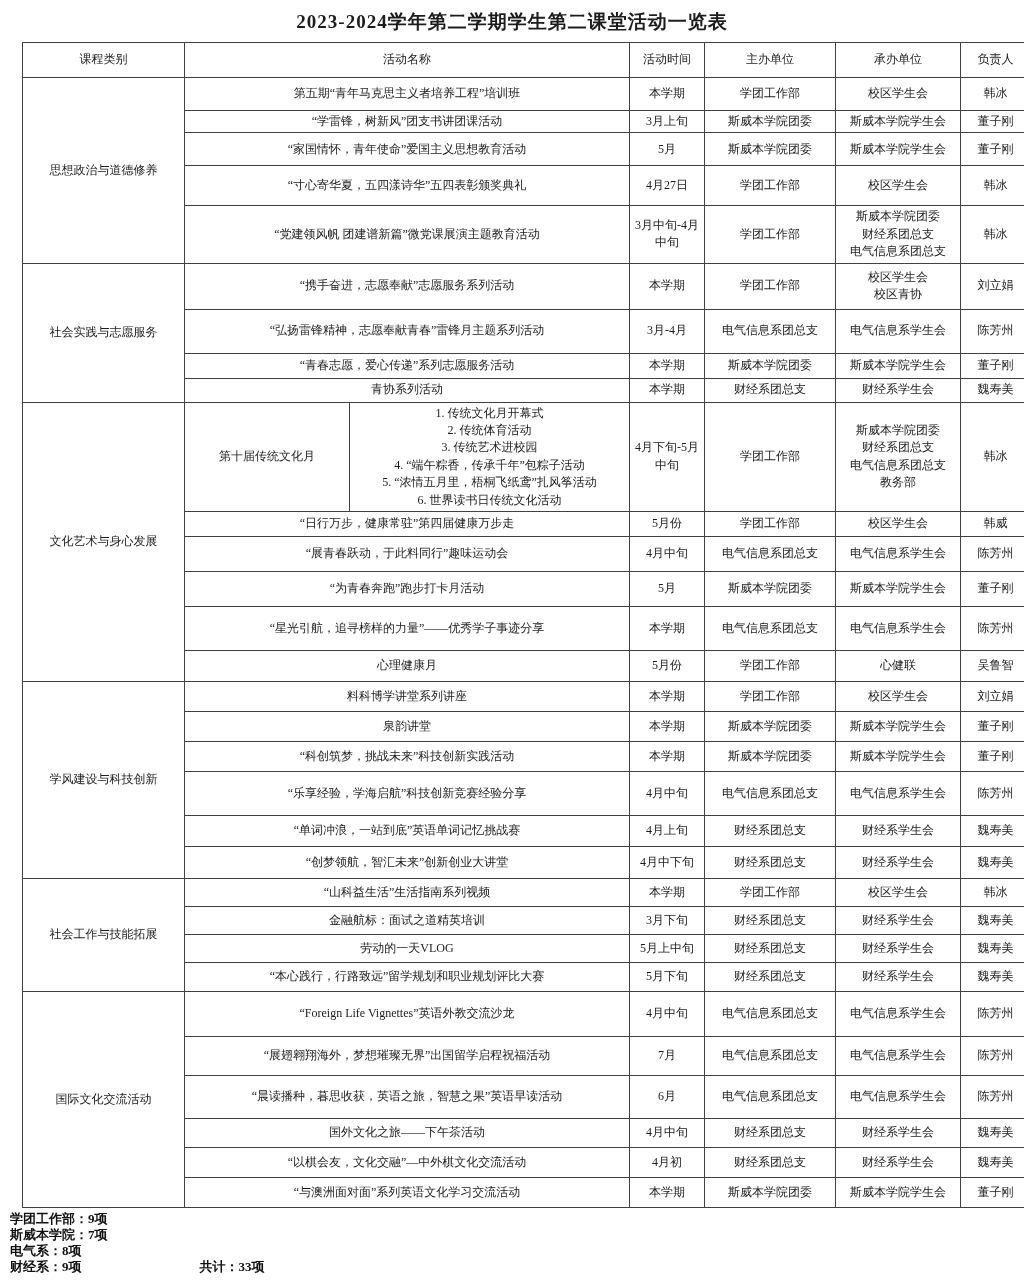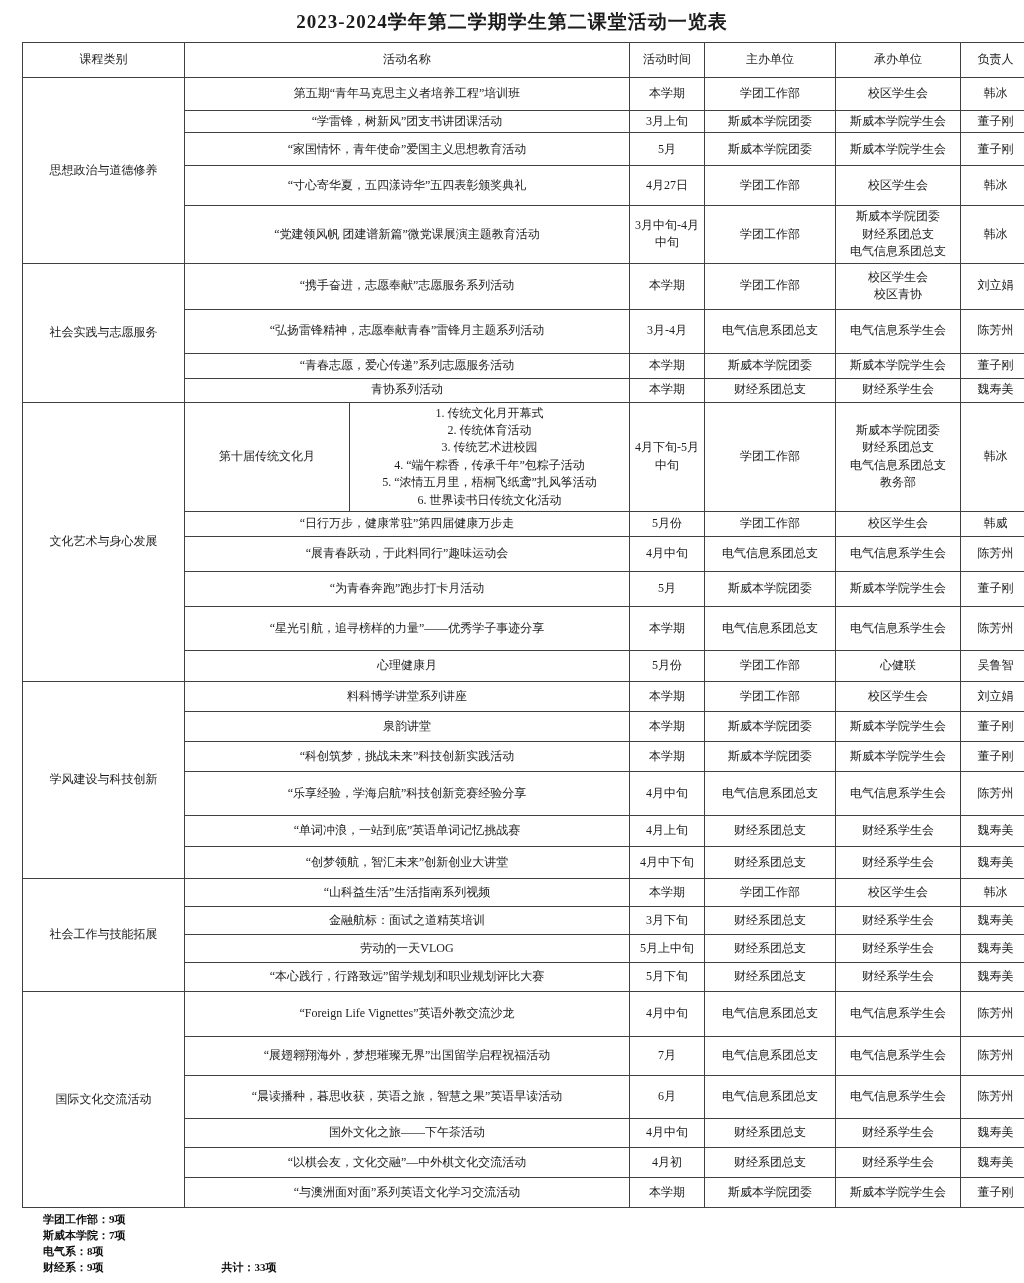--- a/index.html
+++ b/index.html
@@ -19,21 +19,21 @@
     border:1px solid #414141;
     font-size:12px;font-weight:normal;
     text-align:center;vertical-align:middle;
     padding:2px 3px;line-height:1.45;
     white-space:pre-line;overflow:hidden;
   }
   table.grid thead th{height:30px;}
   td.sub{text-align:left;padding-left:9px;margin-top:48px;}
   .footer{
     position:absolute;left:10px;top:1211px;
-    font-size:11px;font-weight:bold;line-height:16px;color:#111111;margin-left:33px;
+    font-size:13px;font-weight:bold;line-height:16px;color:#111111;
   }
   .footer .frow{white-space:nowrap;}
   .footer .total{margin-left:118px;}
 </style>
 </head>
 <body>
 
 <div class="page">
 
   <div class="title">2023-2024学年第二学期学生第二课堂活动一览表</div>

